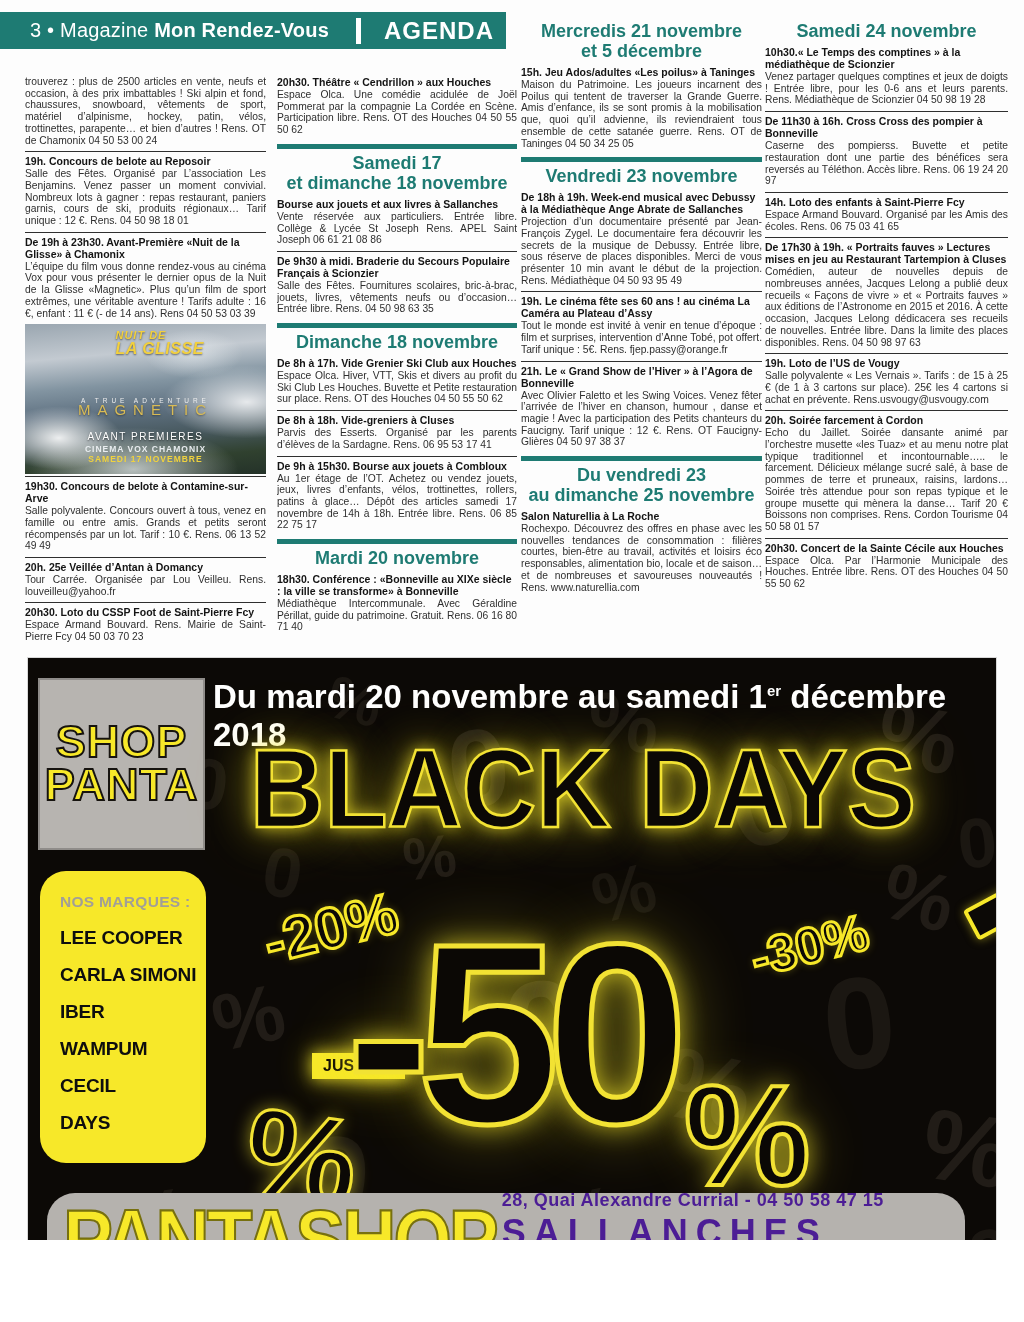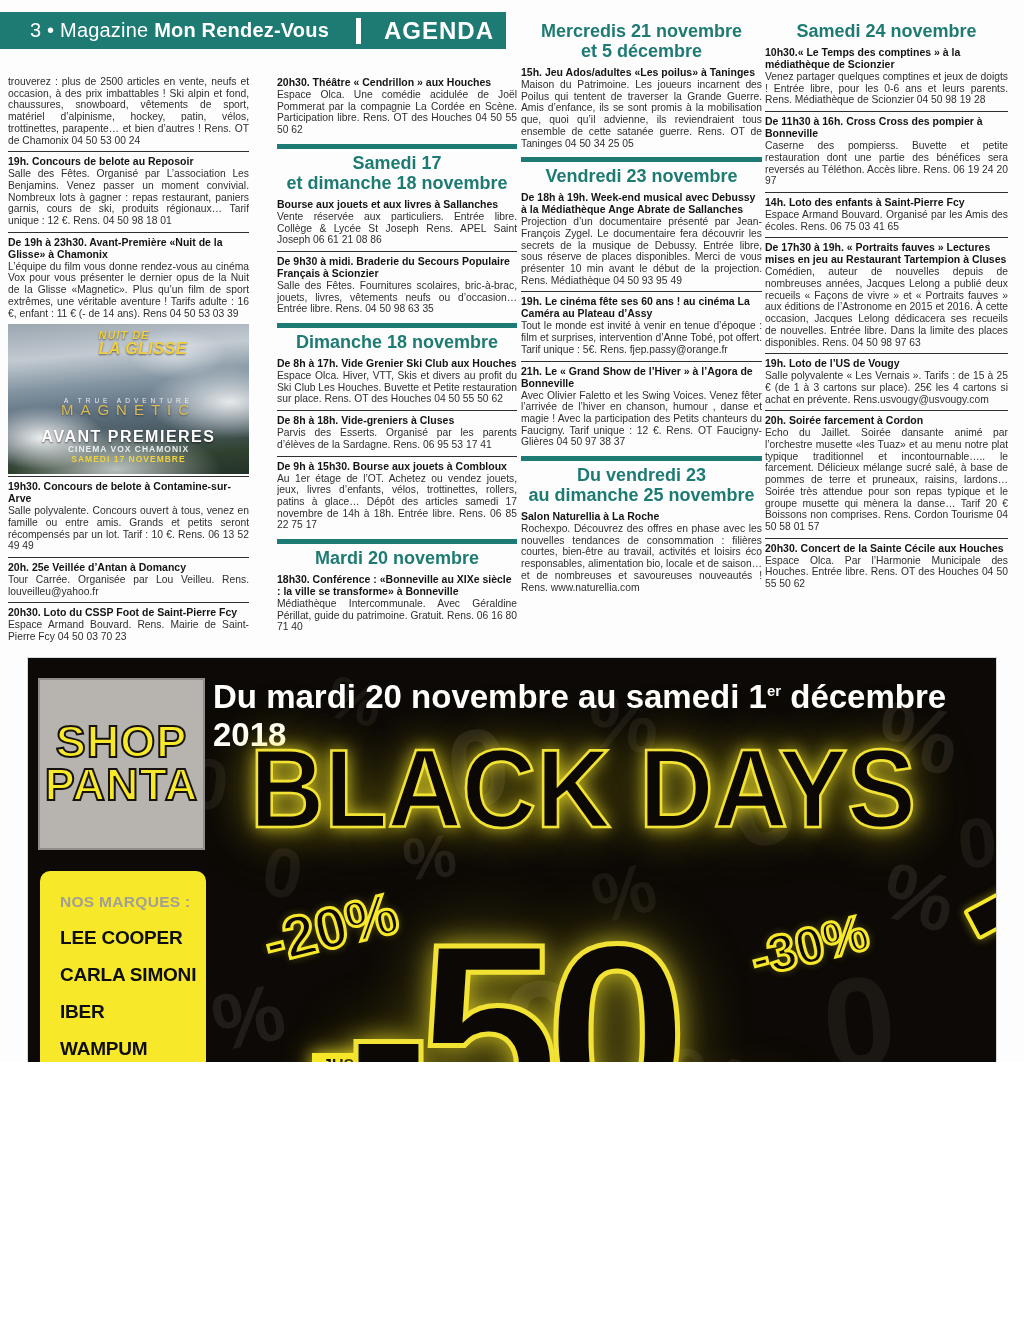--- a/index.html
+++ b/index.html
@@ -1,30 +1,30 @@
 <!DOCTYPE html>
 <html><head>
 <meta charset="utf-8">
 <style>
   html,body{margin:0;padding:0;background:#ffffff;}
-  .page{position:relative;width:1024px;height:1062px;background:#fdfdfd;overflow:hidden;
+  .page{position:relative;width:1024px;height:1240px;background:#fdfdfd;overflow:hidden;
         font-family:"Liberation Sans",sans-serif;color:#2b2b2b;}
 
   
   .masthead{position:absolute;left:0;top:12px;width:506px;height:37px;background:#1e7b73;
             color:#fff;display:flex;align-items:center;box-sizing:border-box;padding:0 12px 0 30px;}
   .mast-title{font-size:20px;letter-spacing:.2px;white-space:nowrap;}
   .mast-title b{font-weight:bold;}
   .mast-right{margin-left:auto;display:flex;align-items:center;gap:23px;}
   .mast-bar{width:5px;height:26px;background:#fff;}
   .mast-agenda{font-weight:bold;font-size:24px;letter-spacing:1px;}
 
   
   .col{position:absolute;font-size:10.3px;line-height:11.7px;text-align:justify;overflow:hidden;margin-top:11px;}
-  #col1{left:8px;top:62px;width:241px;height:597px;}
+  #col1{left:25px;top:62px;width:241px;height:597px;}
   #col2{left:277px;top:62px;width:240px;height:597px;}
   #col3{left:521px;top:8px;width:241px;height:651px;}
   #col4{left:765px;top:8px;width:243px;height:651px;}
   .evt{margin:3px 0 5px;}
   .evt-title{font-weight:bold;color:#141414;text-align:left;font-size:10.5px;line-height:12px;margin-bottom:1px;}
   .evt-body{color:#2e2e2e;}
   .rule{border-top:1.6px solid #2f2f2f;margin-top:2px;}
   .teal-bar{height:5px;background:#1e7b73;margin:8px 0 4px;}
   .heading{color:#1e7b73;font-weight:bold;font-size:18px;line-height:20px;text-align:center;margin:2px 0 5px;}
 
@@ -36,42 +36,42 @@
       radial-gradient(150px 60px at 45% 97%, rgba(230,235,238,.75), rgba(255,255,255,0) 70%),
       radial-gradient(70px 35px at 70% 20%, rgba(245,248,250,.5), rgba(255,255,255,0) 70%),
       linear-gradient(175deg,#9aa6b0 0%,#c3cad1 22%,#8294a1 40%,#5f7181 56%,#47585e 72%,#30412f 86%,#243229 100%);}
   .p-brand{position:absolute;top:6px;left:50%;transform:translateX(-34%);text-align:left;
            color:#f2d03e;font-weight:bold;font-style:italic;line-height:1;text-shadow:0 1px 2px rgba(0,0,0,.55);}
   .p-b1{display:block;font-size:11px;letter-spacing:1px;}
   .p-b2{display:block;font-size:16px;letter-spacing:.5px;}
   .p-line{position:absolute;width:100%;text-align:center;}
   .p-tag{top:71px;font-size:6.5px;letter-spacing:4px;color:#ededed;}
   .p-title{top:80px;font-size:15px;letter-spacing:7px;color:#d9bb55;text-shadow:0 1px 2px rgba(0,0,0,.4);}
-  .p-sub1{top:107px;font-weight:bold;font-size:16px;letter-spacing:1.5px;color:#fff;text-shadow:0 1px 2px rgba(0,0,0,.6);}
+  .p-sub1{top:107px;font-weight:normal;font-size:10px;letter-spacing:1.5px;color:#fff;text-shadow:0 1px 2px rgba(0,0,0,.6);}
   .p-sub2{top:120px;font-weight:bold;font-size:8.5px;letter-spacing:1px;color:#e9edf0;}
   .p-sub3{top:130px;font-weight:bold;font-size:8.5px;letter-spacing:1px;color:#f0d23e;}
 
   
   .ad{position:absolute;left:28px;top:658px;width:968px;height:644px;background:#0c0906;
       overflow:hidden;outline:1px solid #d8d8d8;}
   .ad-decor span{position:absolute;font-weight:bold;color:#241f19;line-height:1;user-select:none;}
   .ad > div{z-index:1;}
   .ad-dates{position:absolute;left:185px;top:20px;width:780px;
             font-size:33px;font-weight:bold;color:#fff;z-index:2;}
   .ad-dates sup{font-size:15px;}
   .ad-title{position:absolute;left:140px;top:72px;width:830px;text-align:center;
             font-size:103px;font-weight:bold;letter-spacing:0;color:#0b0805;z-index:2;
             -webkit-text-stroke:2.5px #f2e233;transform:scale(1,1.08);
             text-shadow:0 0 16px rgba(247,232,41,.85),0 0 40px rgba(247,232,41,.5),0 0 70px rgba(247,232,41,.3);}
   .ps-logo{position:absolute;left:10px;top:20px;width:167px;height:172px;background:#b7b4b0;
            border:2px solid #8f8c89;box-sizing:border-box;display:flex;flex-direction:column;
            align-items:center;justify-content:center;z-index:2;
            font-weight:bold;font-size:45px;line-height:.95;color:#f7e829;-webkit-text-stroke:2px #16130f;letter-spacing:1px;}
   .brands-box{position:absolute;left:12px;top:213px;width:166px;height:292px;background:#f7e829;
-              border-radius:10px;box-sizing:border-box;padding:22px 0 0 20px;z-index:2;}
+              border-radius:26px;box-sizing:border-box;padding:22px 0 0 20px;z-index:2;}
   .brands-label{color:#a29f97;font-weight:bold;font-size:15.5px;letter-spacing:.3px;}
   .brands-box ul{list-style:none;margin:16px 0 0 0;padding:0;}
   .brands-box li{color:#0e0e0e;font-weight:bold;font-size:19px;line-height:21px;margin-bottom:16px;letter-spacing:-.2px;}
   .disc{position:absolute;font-weight:bold;color:#0c0906;z-index:2;
         -webkit-text-stroke:3px #f7e829;text-shadow:0 0 10px rgba(247,232,41,.4);}
   .disc20{left:235px;top:236px;font-size:58px;transform:rotate(-14deg);}
   .disc30{left:722px;top:258px;font-size:51px;transform:rotate(-14deg);}
   .jusqua{position:absolute;left:284px;top:395px;background:#f7e829;color:#0b0805;
           font-weight:bold;font-size:16px;padding:4px 11px;z-index:3;
           box-shadow:0 0 16px rgba(247,232,41,.85),0 0 34px rgba(247,232,41,.45);}

